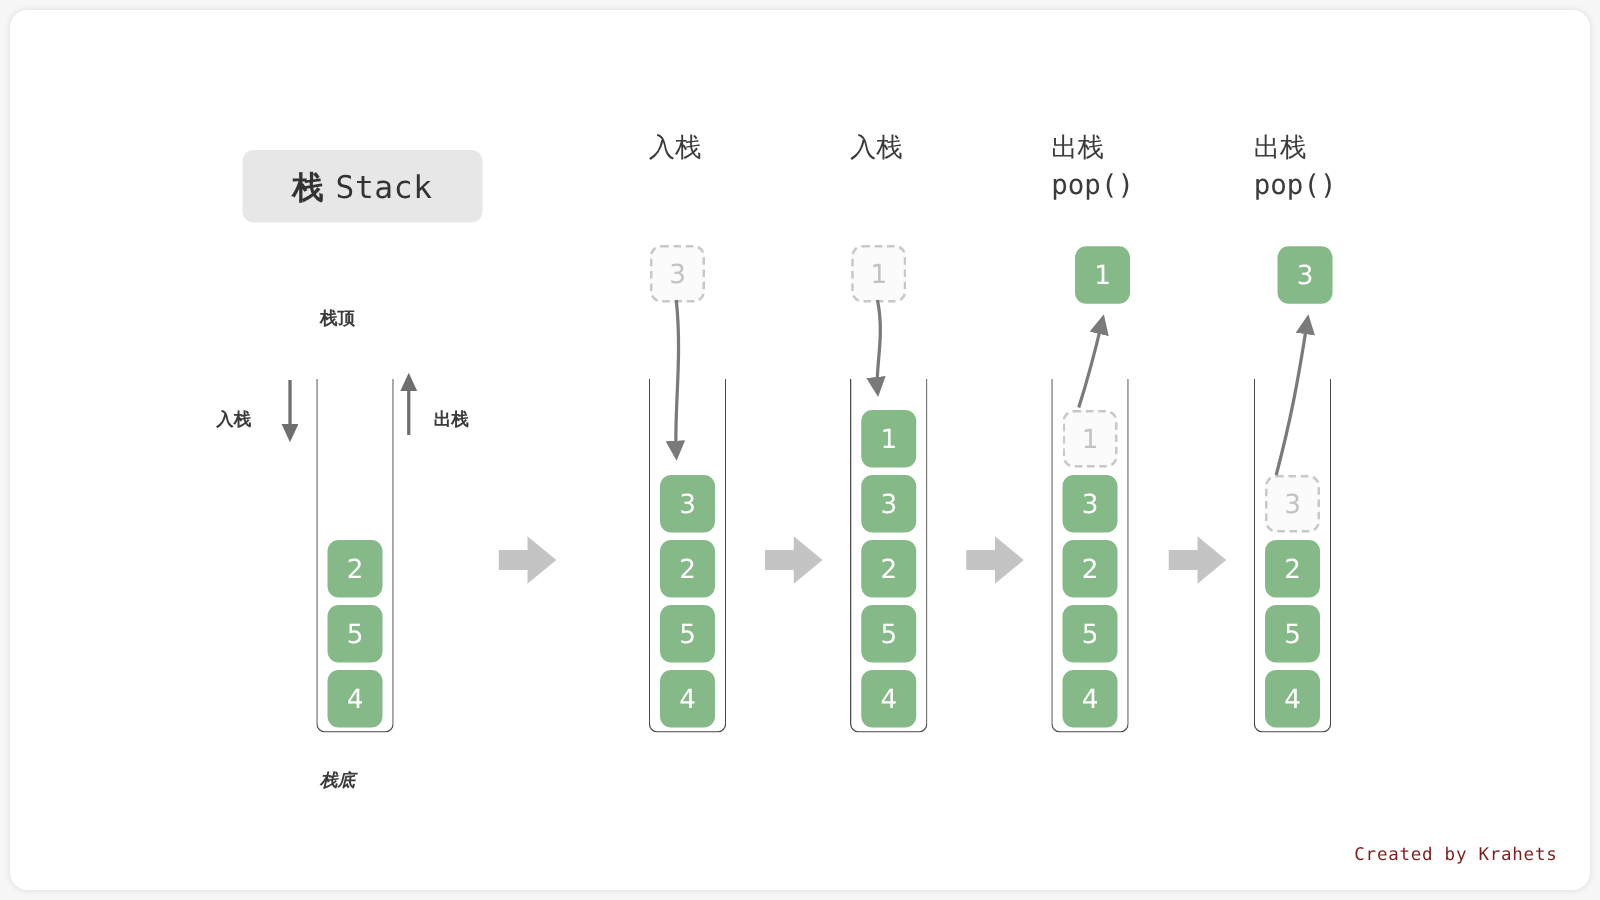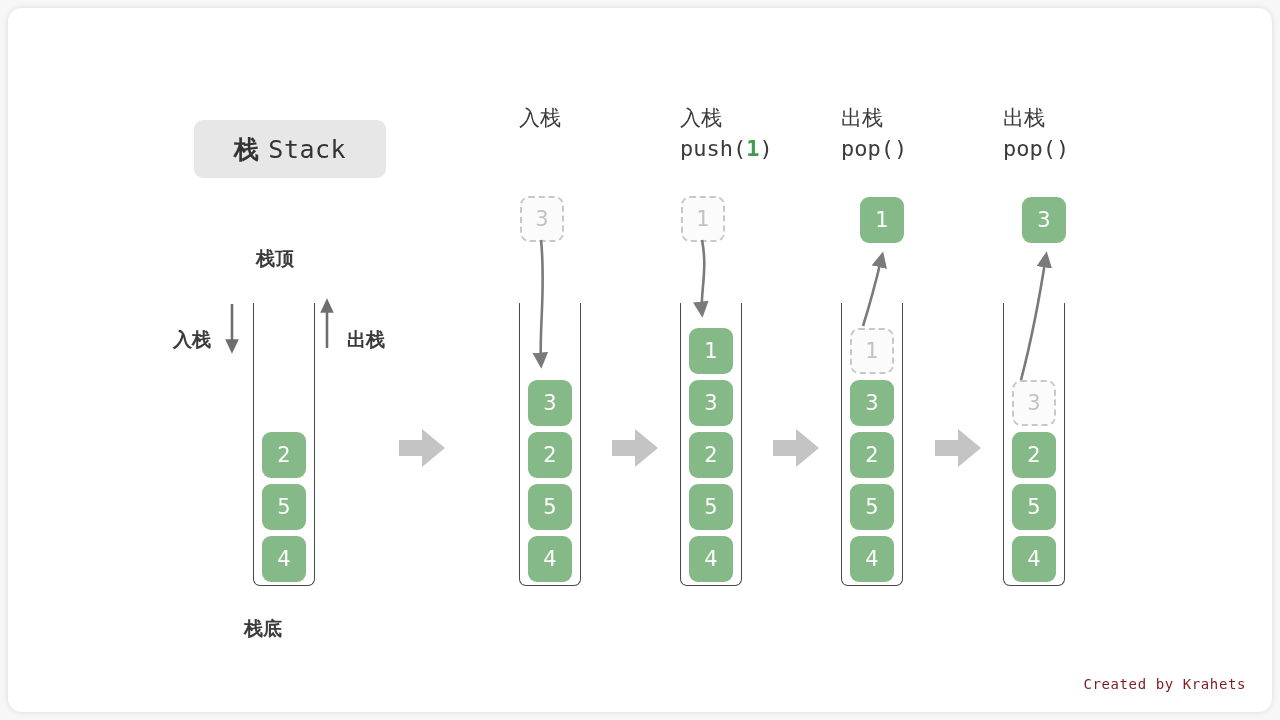--- a/index.html
+++ b/index.html
@@ -57,21 +57,21 @@
     color: #333333;
     margin-left: 9px;
     letter-spacing: 0.5px;
   }
 
   
   .cn-label {
     position: absolute;
     font-family: "DejaVu Sans", sans-serif;
     font-weight: bold;
-    font-size: 19px;
+    font-size: 14px;
     color: #3b3b3b;
     white-space: nowrap;
   }
 
   
   .col-head {
     position: absolute;
     width: 190px;
     text-align: left;
     white-space: nowrap;
@@ -171,38 +171,37 @@
     <div class="cn-label" style="left:165px; top:319px;">入栈</div>
 
     <div class="cn-label" style="left:339px; top:319px;">出栈</div>
 
     <div class="stack-box" style="left:245px; top:295px;"></div>
 
     <div class="cell solid" style="left:254px; top:424px;">2</div>
     <div class="cell solid" style="left:254px; top:476px;">5</div>
     <div class="cell solid" style="left:254px; top:528px;">4</div>
 
-    <div class="cn-label" style="left:236px; top:608px;">栈底</div>
+    <div class="cn-label" style="left:248px; top:608px;font-style:italic;">栈底</div>
 
     <div class="col-head" style="left:511px; top:95px;">
       <span class="op-cn">入栈</span>
     </div>
 
     <div class="cell ghost" style="left:512px; top:188px;">3</div>
 
     <div class="stack-box" style="left:511px; top:295px;"></div>
 
     <div class="cell solid" style="left:520px; top:372px;">3</div>
     <div class="cell solid" style="left:520px; top:424px;">2</div>
     <div class="cell solid" style="left:520px; top:476px;">5</div>
     <div class="cell solid" style="left:520px; top:528px;">4</div>
 
     <div class="col-head" style="left:672px; top:95px;">
       <span class="op-cn">入栈</span>
-      <span class="op-code"><span>push(</span><span class="arg">1</span><span>)</span></span>
     </div>
 
     <div class="cell ghost" style="left:673px; top:188px;">1</div>
 
     <div class="stack-box" style="left:672px; top:295px;"></div>
 
     <div class="cell solid" style="left:681px; top:320px;">1</div>
     <div class="cell solid" style="left:681px; top:372px;">3</div>
     <div class="cell solid" style="left:681px; top:424px;">2</div>
     <div class="cell solid" style="left:681px; top:476px;">5</div>

